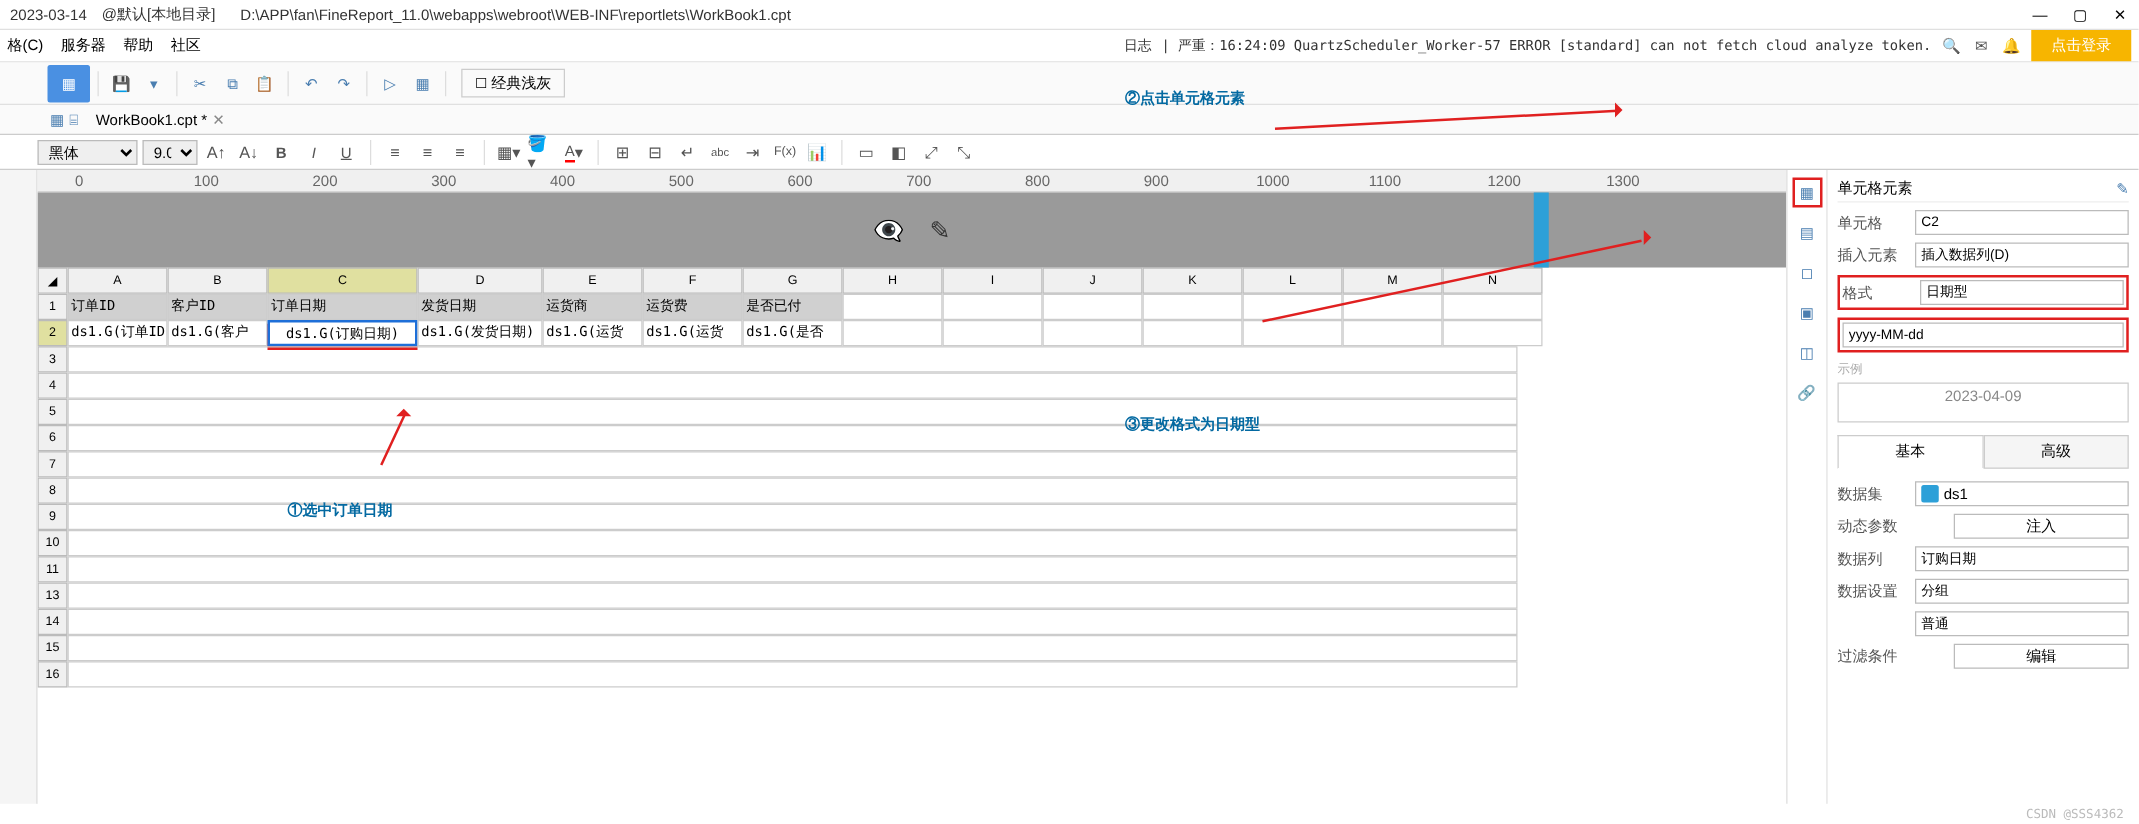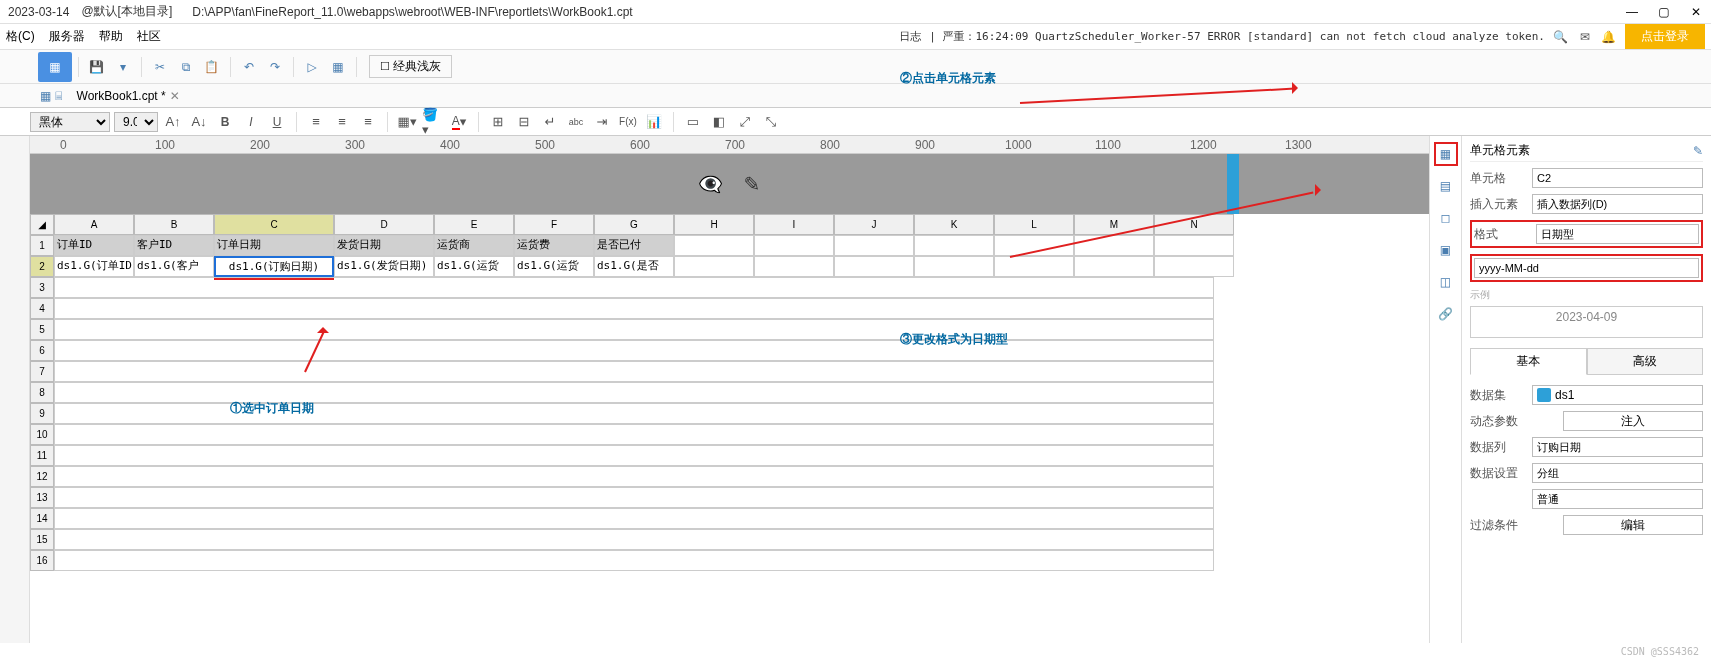--- a/index.html
+++ b/index.html
@@ -285,24 +285,20 @@
         </div>
       <div class="row">
           <div class="row-hdr">10</div>
           <div class="cell" style="width:1160px;"></div>
         </div>
       <div class="row">
           <div class="row-hdr">11</div>
           <div class="cell" style="width:1160px;"></div>
         </div>
       <div class="row">
-          <div class="row-hdr">12</div>
-          <div class="cell" style="width:1160px;"></div>
-        </div>
-      <div class="row">
           <div class="row-hdr">13</div>
           <div class="cell" style="width:1160px;"></div>
         </div>
       <div class="row">
           <div class="row-hdr">14</div>
           <div class="cell" style="width:1160px;"></div>
         </div>
       <div class="row">
           <div class="row-hdr">15</div>
           <div class="cell" style="width:1160px;"></div>

